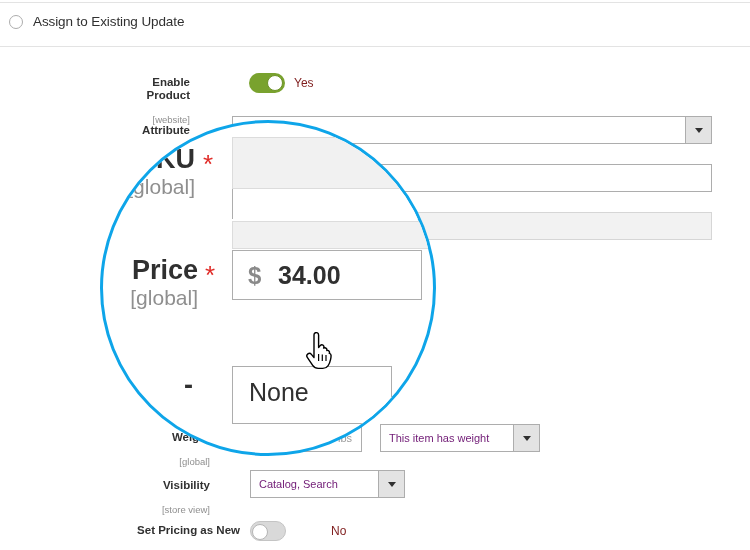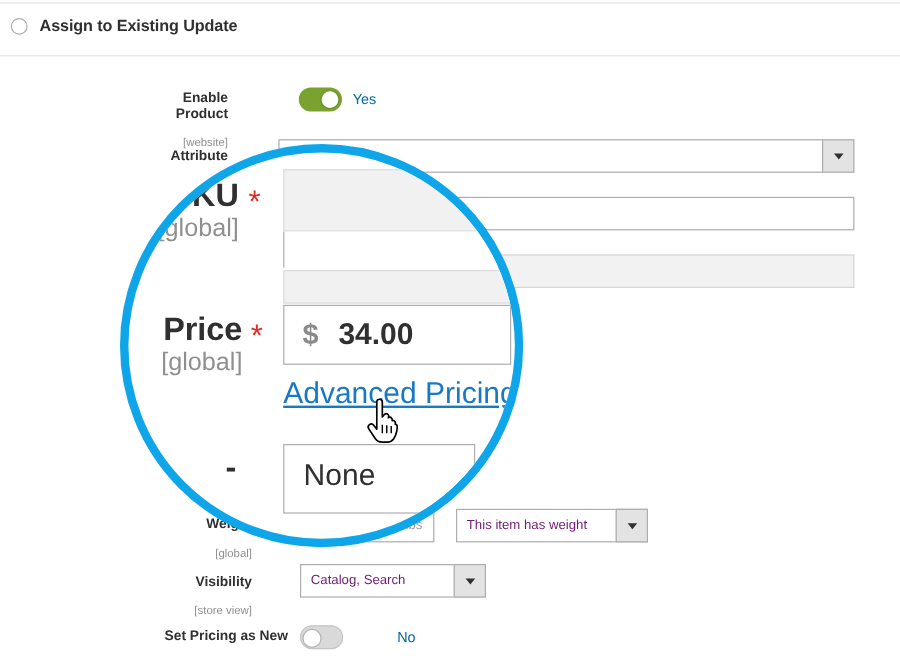--- a/index.html
+++ b/index.html
@@ -36,21 +36,21 @@
   .radio-circle {
     width: 14px;
     height: 14px;
     border: 1px solid #adadad;
     border-radius: 50%;
     background: #fff;
     box-sizing: border-box;
   }
   .radio-label {
     font-size: 13.5px;
-    font-weight: bold;
+    font-weight: normal;
     color: #303030;
     letter-spacing: -0.1px;
   }
 
   
   .form-label {
     position: absolute;
     text-align: right;
     font-size: 11.5px;
     font-weight: bold;
@@ -120,40 +120,40 @@
     background: #fff;
     box-sizing: border-box;
   }
   .toggle.on { background: #79a22e; }
   .toggle.on .knob { right: 2px; border: 1px solid #6d9229; }
   .toggle.off { background: #d9d9d9; border: 1px solid #c4c4c4; }
   .toggle.off .knob { left: 1px; border: 1px solid #b5b5b5; }
   .toggle-text {
     position: absolute;
     font-size: 12px;
-    color: #0369a1;
+    color: #7f1d1d;
     line-height: 20px;
   }
 
   .suffix {
     position: absolute;
     font-size: 11px;
     color: #9b9b9b;
     line-height: 28px;
   }
 
   
   #lens {
     position: absolute;
     left: 100px;
     top: 120px;
     width: 336px;
     height: 336px;
     border-radius: 50%;
-    border: 7px solid #0ea5e9;
+    border: 3px solid #0ea5e9;
     box-sizing: border-box;
     background: #ffffff;
     overflow: hidden;
     z-index: 20;
   }
   #lens-inner {
     position: absolute;
     left: 0; top: 0;
     width: 336px;
     height: 336px;
@@ -300,21 +300,20 @@
 
     <div class="z-label" style="top:133px; left:-10px; width:105px; font-size:27px;">
       <span>Price</span>
       <span class="scope" style="font-size:21px; margin-top:3px;">[global]</span>
     </div>
     <div class="req-star" style="left:102px; top:139px;">*</div>
     <div class="z-box" style="left:129px; top:127px; width:190px; height:50px;"></div>
     <div class="z-currency" style="left:145px; top:139px;">$</div>
     <div class="z-value" style="left:175px; top:138px;font-weight:bold;">34.00</div>
 
-    <div id="adv-link" style="left:129px; top:187px;">Advanced Pricing</div>
 
     <div class="z-label" style="top:248px; left:30px; width:60px; font-size:27px;">
       <span>-</span>
     </div>
     <div class="z-box" style="left:129px; top:243px; width:160px; height:58px;"></div>
     <div class="z-value" style="left:146px; top:255px;">None</div>
 
   </div>
 </div>
 

